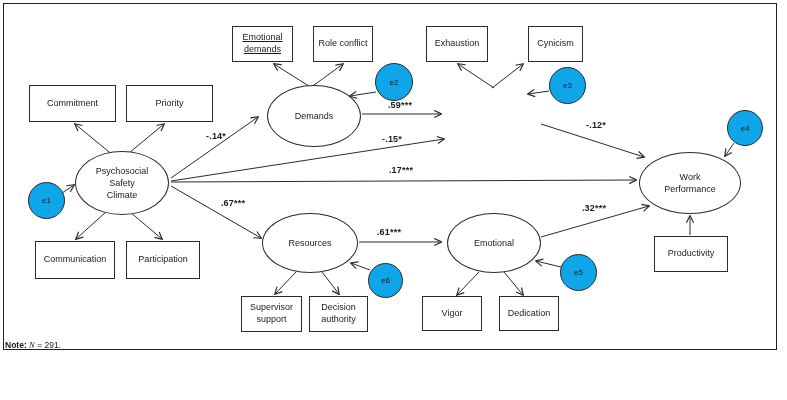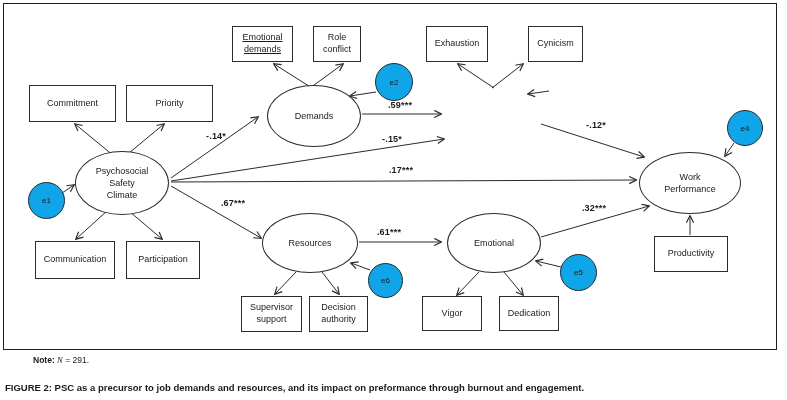--- a/index.html
+++ b/index.html
@@ -27,21 +27,21 @@
     position:absolute;box-sizing:border-box;border:1px solid #2b2b2b;background:#0ea5e9;
     border-radius:50%;display:flex;align-items:center;justify-content:center;
     font-size:8px;
   }
   .lbl{white-space:pre-line;}
   .coef{
     position:absolute;transform:translate(-50%,-50%);
     font-size:9px;font-weight:bold;letter-spacing:0.2px;white-space:nowrap;
   }
   .footnote{position:absolute;left:5px;white-space:pre-wrap;}
-  .note-line{top:355px;font-size:8.5px;padding-left:28px;}
+  .note-line{top:340px;font-size:8.5px;}
   .sig-line{top:368px;font-size:8.5px;}
   .caption-line{top:382px;font-size:9.5px;font-weight:bold;}
   .bold{font-weight:bold;}
   .ital-serif{font-family:"Liberation Serif","DejaVu Serif",serif;font-style:italic;}
 </style>
 </head>
 <body>
 
 <div class="stage">
 
@@ -87,21 +87,21 @@
   <div class="node-box" style="left:29px;top:85px;width:87px;height:37px;">
       <span class="lbl">Commitment</span>
     </div>
   <div class="node-box" style="left:126px;top:85px;width:87px;height:37px;">
       <span class="lbl">Priority</span>
     </div>
   <div class="node-box" style="left:232px;top:26px;width:61px;height:36px;text-decoration:underline;">
       <span class="lbl">Emotional
 demands</span>
     </div>
-  <div class="node-box" style="left:313px;top:26px;width:48px;height:36px;">
+  <div class="node-box" style="left:313px;top:26px;width:60px;height:36px;">
       <span class="lbl">Role conflict</span>
     </div>
   <div class="node-box" style="left:426px;top:26px;width:62px;height:36px;">
       <span class="lbl">Exhaustion</span>
     </div>
   <div class="node-box" style="left:528px;top:26px;width:55px;height:36px;">
       <span class="lbl">Cynicism</span>
     </div>
   <div class="node-box" style="left:35px;top:241px;width:80px;height:38px;">
       <span class="lbl">Communication</span>
@@ -145,20 +145,23 @@
       <span class="lbl">Work
 Performance</span>
     </div>
 
   <div class="err-circle" style="left:28px;top:182px;width:37px;height:37px;">
       <span>e1</span>
     </div>
   <div class="err-circle" style="left:375px;top:63px;width:38px;height:38px;">
       <span>e2</span>
     </div>
+  <div class="err-circle" style="left:549px;top:67px;width:37px;height:37px;">
+      <span>e3</span>
+    </div>
   <div class="err-circle" style="left:727px;top:110px;width:36px;height:36px;">
       <span>e4</span>
     </div>
   <div class="err-circle" style="left:560px;top:254px;width:37px;height:37px;">
       <span>e5</span>
     </div>
   <div class="err-circle" style="left:368px;top:263px;width:35px;height:35px;">
       <span>e6</span>
     </div>
 
@@ -167,15 +170,14 @@
   <div class="coef" style="left:401px;top:170px;">.17***</div>
   <div class="coef" style="left:233px;top:203px;">.67***</div>
   <div class="coef" style="left:400px;top:105px;">.59***</div>
   <div class="coef" style="left:596px;top:125px;">-.12*</div>
   <div class="coef" style="left:389px;top:232px;">.61***</div>
   <div class="coef" style="left:594px;top:208px;">.32***</div>
 
   <div class="footnote note-line"><span class="bold">Note:</span><span> </span><span class="ital-serif">N</span><span> = 291.</span></div>
 
 
-  <div class="footnote caption-line"><span>FIGURE 2:</span><span> PSC as a precursor to job demands and resources, and its impact on preformance through burnout and engagement.</span></div>
 
 </div>
 
 </body></html>

